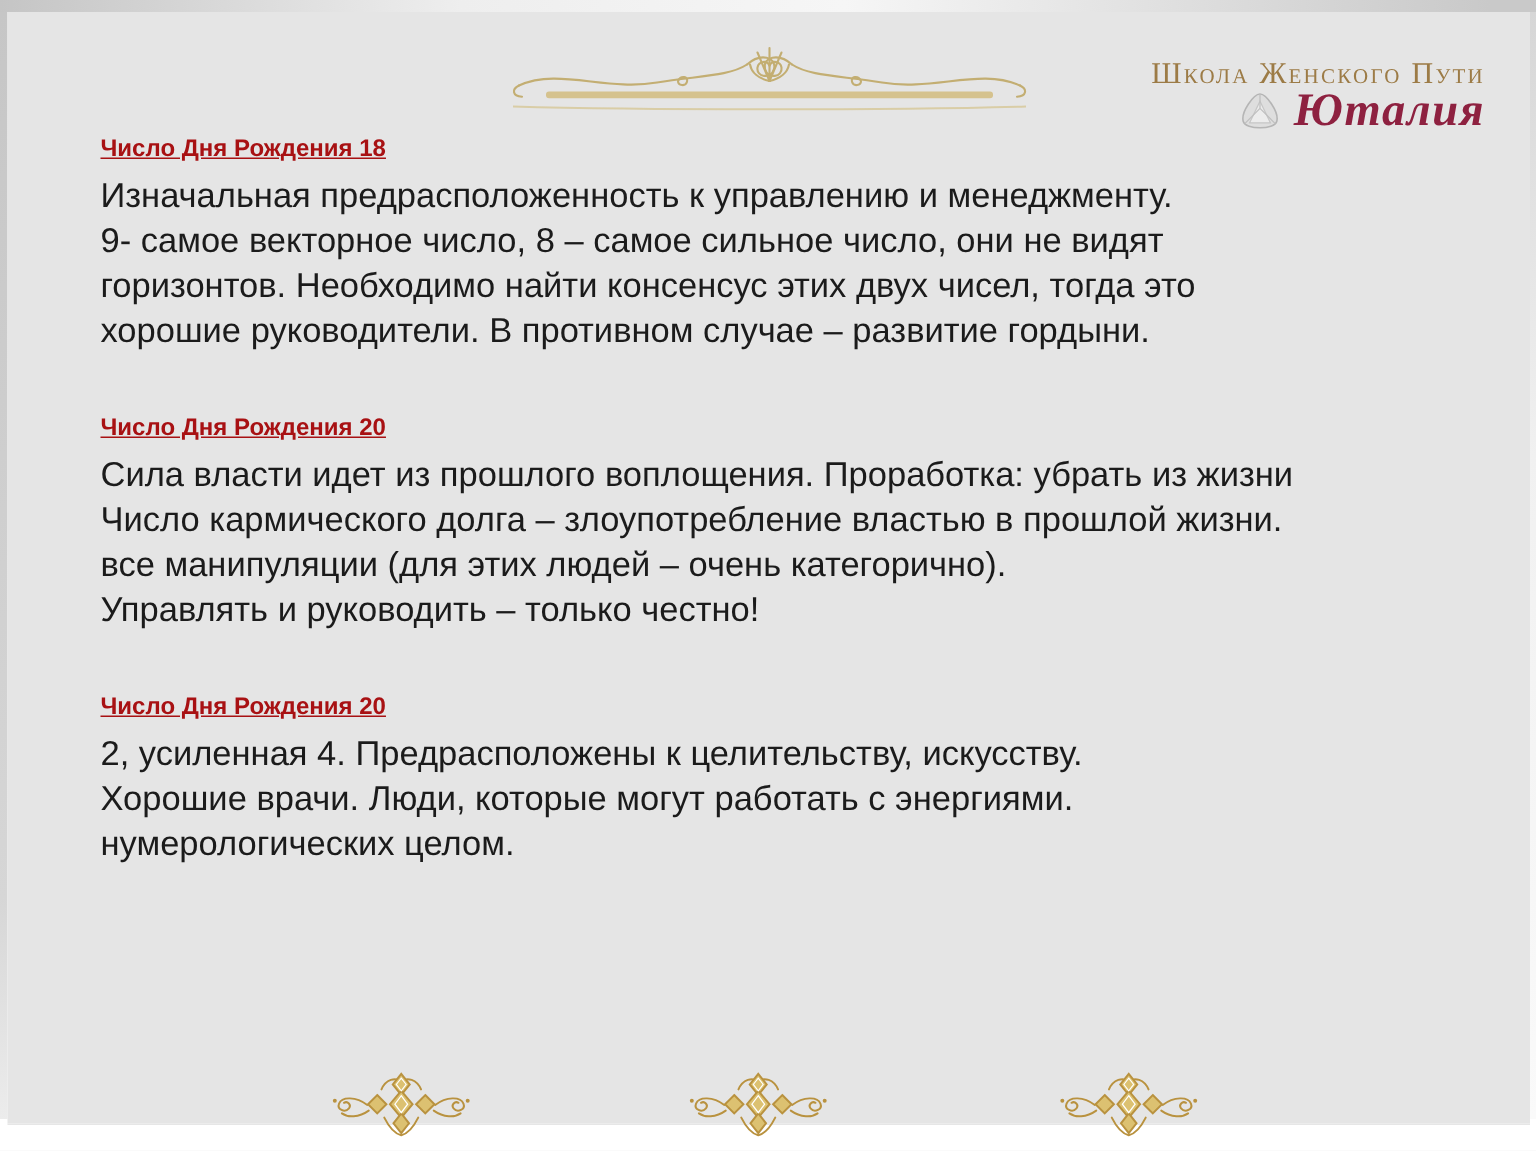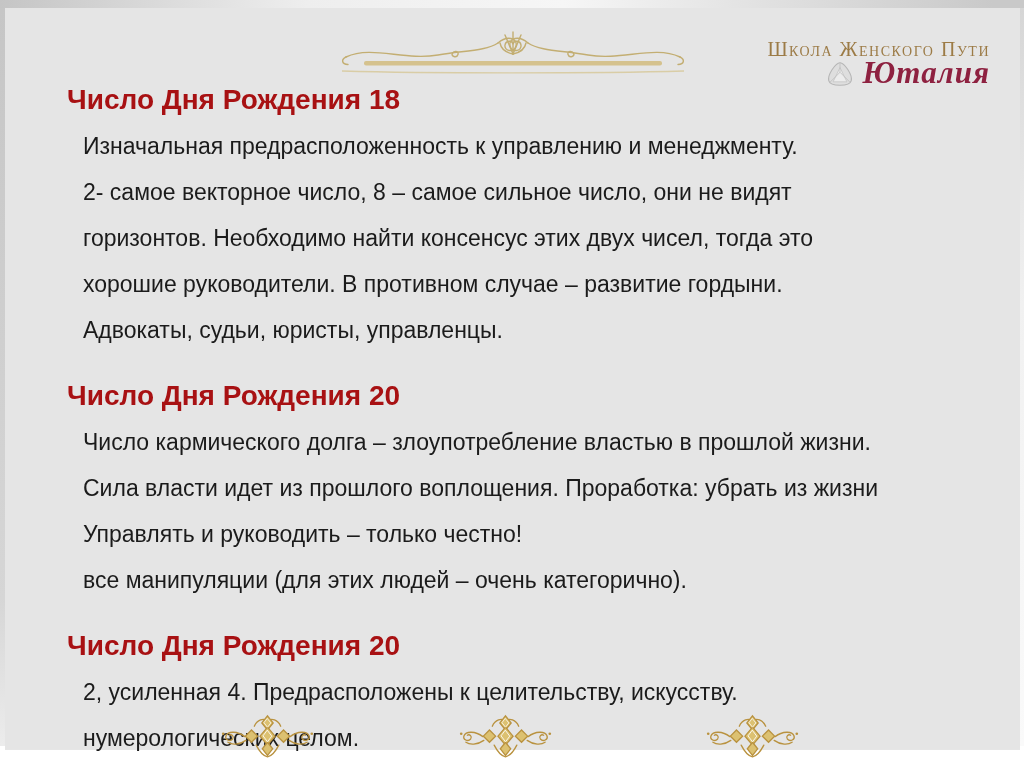--- a/index.html
+++ b/index.html
@@ -67,28 +67,29 @@
     white-space: nowrap;
   }
   
   .content {
     position: absolute; left: 62px; top: 77px; width: 930px;
   }
   .section { margin: 0 0 36px 0; }
   .section:last-child { margin-bottom: 0; }
   .sec-heading {
     margin: 0;
-    font-size: 28px;
+    font-size: 16px;
     font-weight: bold;
     line-height: 30px;
     color: var(--heading, #a81113);
     white-space: nowrap;
+    text-decoration: underline;
   }
   .line {
-    margin: 16px;
+    margin: 0;
     font-size: 23px;
     line-height: 30px;
     color: var(--text, #1b1b1b);
     white-space: nowrap;
   }
   
   .bottom-ornament { position: absolute; top: 706px; width: 95px; height: 49px; }
   .bo-1 { left: 215px; }
   .bo-2 { left: 453px; }
   .bo-3 { left: 700px; }
@@ -162,37 +163,37 @@
         <path d="M15,1.5 L15,10.5 M15,10.5 L5.5,20 M15,10.5 L24.5,20" fill="none" stroke="#bfbfbf" stroke-width="0.8"></path>
       </svg>
       <span class="logo-brand">Юталия</span>
     </div>
 
     <div class="content">
 
       <div class="section">
         <h2 class="sec-heading">Число Дня Рождения 18</h2>
         <p class="line">Изначальная предрасположенность к управлению и менеджменту.</p>
-        <p class="line">2- самое векторное число, 8 – самое сильное число, они не видят</p>
+        <p class="line">9- самое векторное число, 8 – самое сильное число, они не видят</p>
         <p class="line">горизонтов. Необходимо найти консенсус этих двух чисел, тогда это</p>
         <p class="line">хорошие руководители. В противном случае – развитие гордыни.</p>
-        <p class="line">Адвокаты, судьи, юристы, управленцы.</p>
       </div>
 
       <div class="section">
         <h2 class="sec-heading">Число Дня Рождения 20</h2>
+        <p class="line">Сила власти идет из прошлого воплощения. Проработка: убрать из жизни</p>
         <p class="line">Число кармического долга – злоупотребление властью в прошлой жизни.</p>
-        <p class="line">Сила власти идет из прошлого воплощения. Проработка: убрать из жизни</p>
+        <p class="line">все манипуляции (для этих людей – очень категорично).</p>
         <p class="line">Управлять и руководить – только честно!</p>
-        <p class="line">все манипуляции (для этих людей – очень категорично).</p>
       </div>
 
       <div class="section">
         <h2 class="sec-heading">Число Дня Рождения 20</h2>
         <p class="line">2, усиленная 4. Предрасположены к целительству, искусству.</p>
+        <p class="line">Хорошие врачи. Люди, которые могут работать с энергиями.</p>
         <p class="line">нумерологических целом.</p>
       </div>
 
     </div>
 
     <svg class="bottom-ornament bo-1" viewBox="0 0 100 52">
       <use href="#bottom-motif"></use>
     </svg>
     <svg class="bottom-ornament bo-2" viewBox="0 0 100 52">
       <use href="#bottom-motif"></use>

